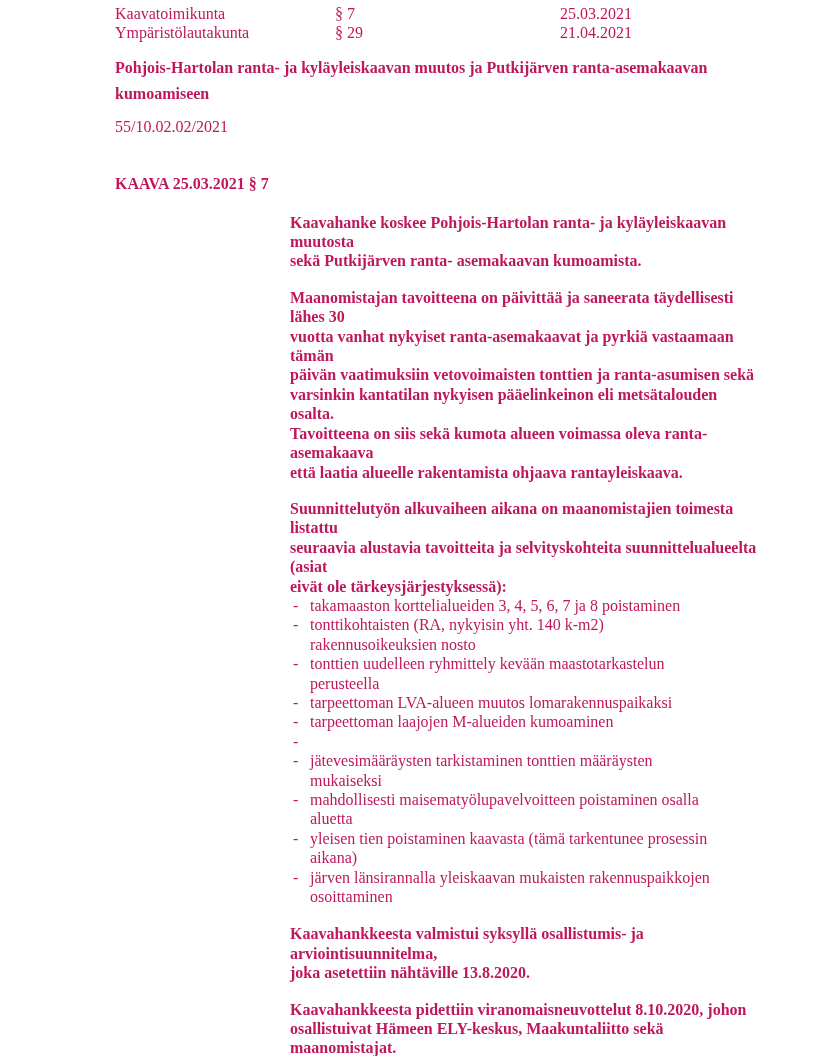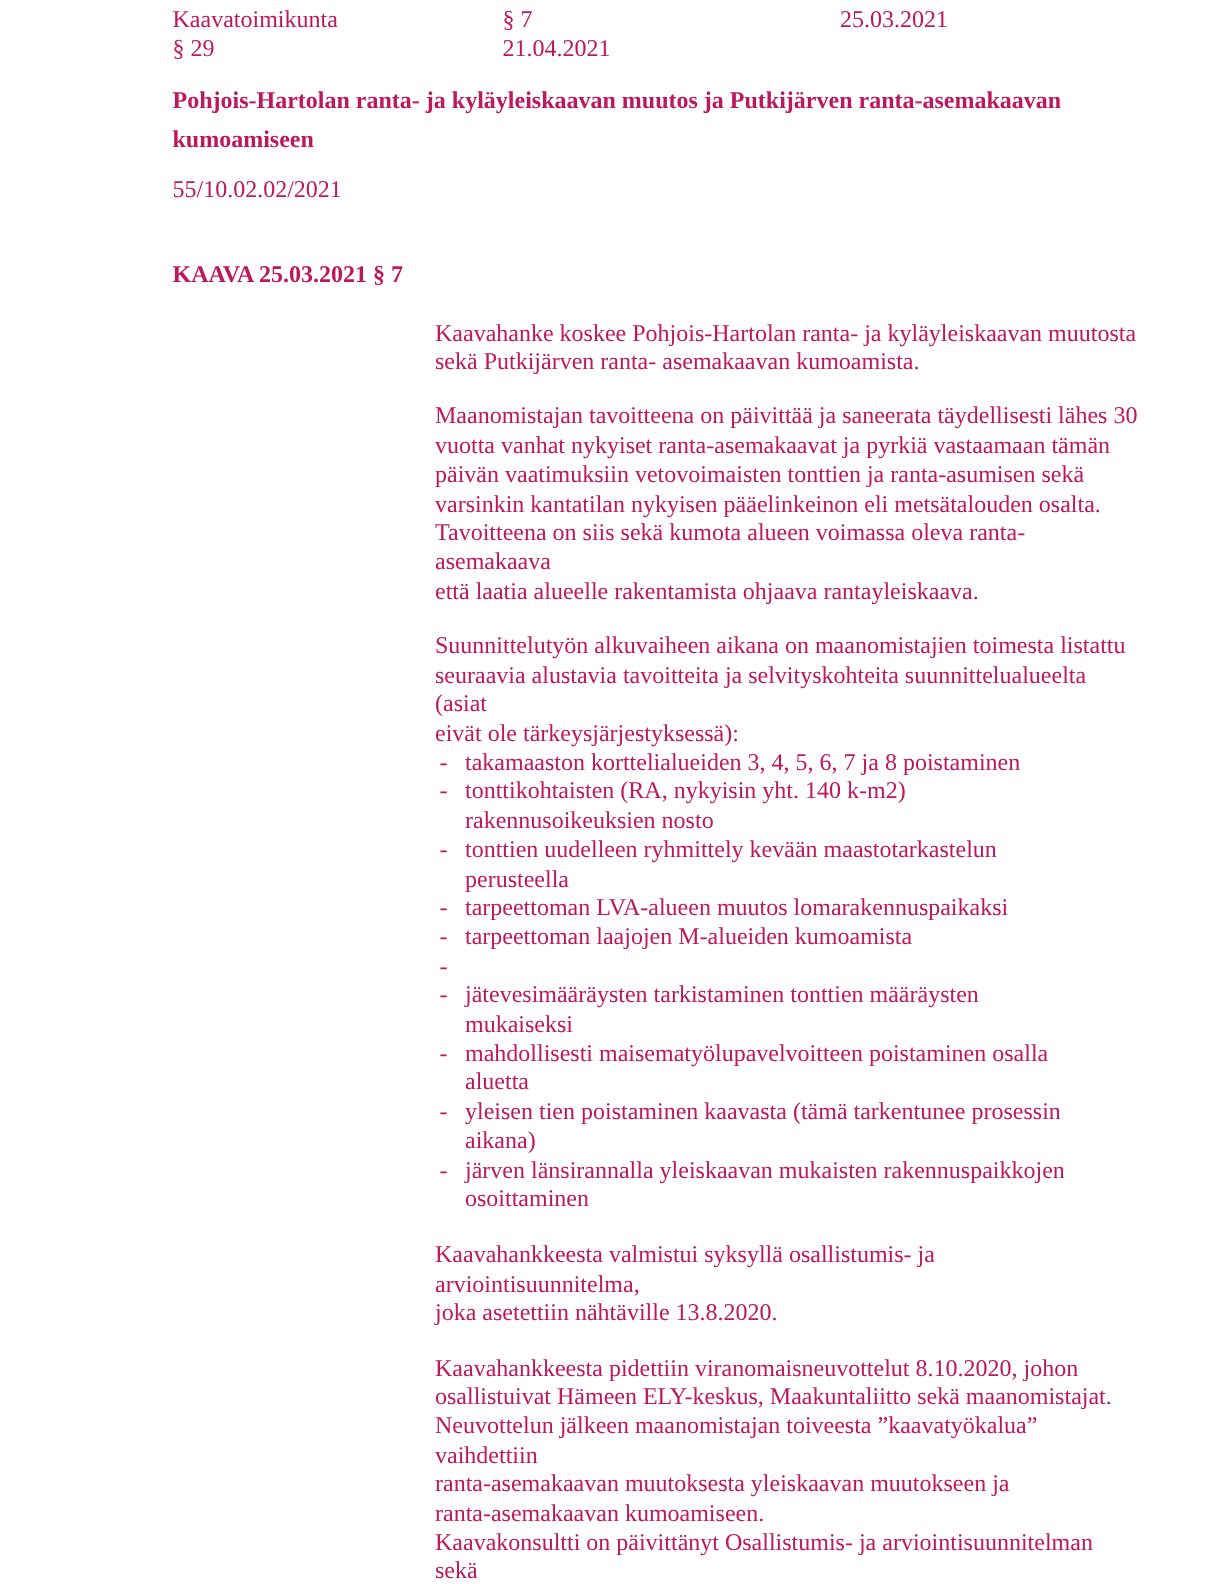--- a/index.html
+++ b/index.html
@@ -46,20 +46,21 @@
   .content {
     margin-left: 250px;
     width: 470px;
   }
   .preparer {
     margin-top: 18px;
   }
   .para {
     margin: 19px 0 0 0;
     white-space: pre-line;
+    font-weight: bold;
   }
   .para.tight {
     margin-top: 17px;
   }
   .bullet-list {
     list-style: none;
     margin: 0;
     padding: 0;
   }
   .bullet-item {
@@ -78,20 +79,21 @@
 
 <div class="page">
 
   <div class="doc-header">
     <div class="header-row">
       <span>Kaavatoimikunta</span>
       <span>§ 7</span>
       <span>25.03.2021</span>
     </div>
     <div class="header-row">
+      <span>Ympäristölautakunta</span>
       <span>§ 29</span>
       <span>21.04.2021</span>
     </div>
   </div>
 
   <div class="doc-title">Pohjois-Hartolan ranta- ja kyläyleiskaavan muutos ja Putkijärven ranta-asemakaavan
 kumoamiseen</div>
 
   <div class="case-number">55/10.02.02/2021</div>
 
@@ -128,21 +130,21 @@
           <span class="bullet-dash">-</span>
           <span class="bullet-text">tonttien uudelleen ryhmittely kevään maastotarkastelun
 perusteella</span>
         </li>
         <li class="bullet-item">
           <span class="bullet-dash">-</span>
           <span class="bullet-text">tarpeettoman LVA-alueen muutos lomarakennuspaikaksi</span>
         </li>
         <li class="bullet-item">
           <span class="bullet-dash">-</span>
-          <span class="bullet-text">tarpeettoman laajojen M-alueiden kumoamista</span>
+          <span class="bullet-text">tarpeettoman laajojen M-alueiden kumoaminen</span>
         </li>
         <li class="bullet-item">
           <span class="bullet-dash">-</span>
         </li>
         <li class="bullet-item">
           <span class="bullet-dash">-</span>
           <span class="bullet-text">jätevesimääräysten tarkistaminen tonttien määräysten
 mukaiseksi</span>
         </li>
         <li class="bullet-item">

